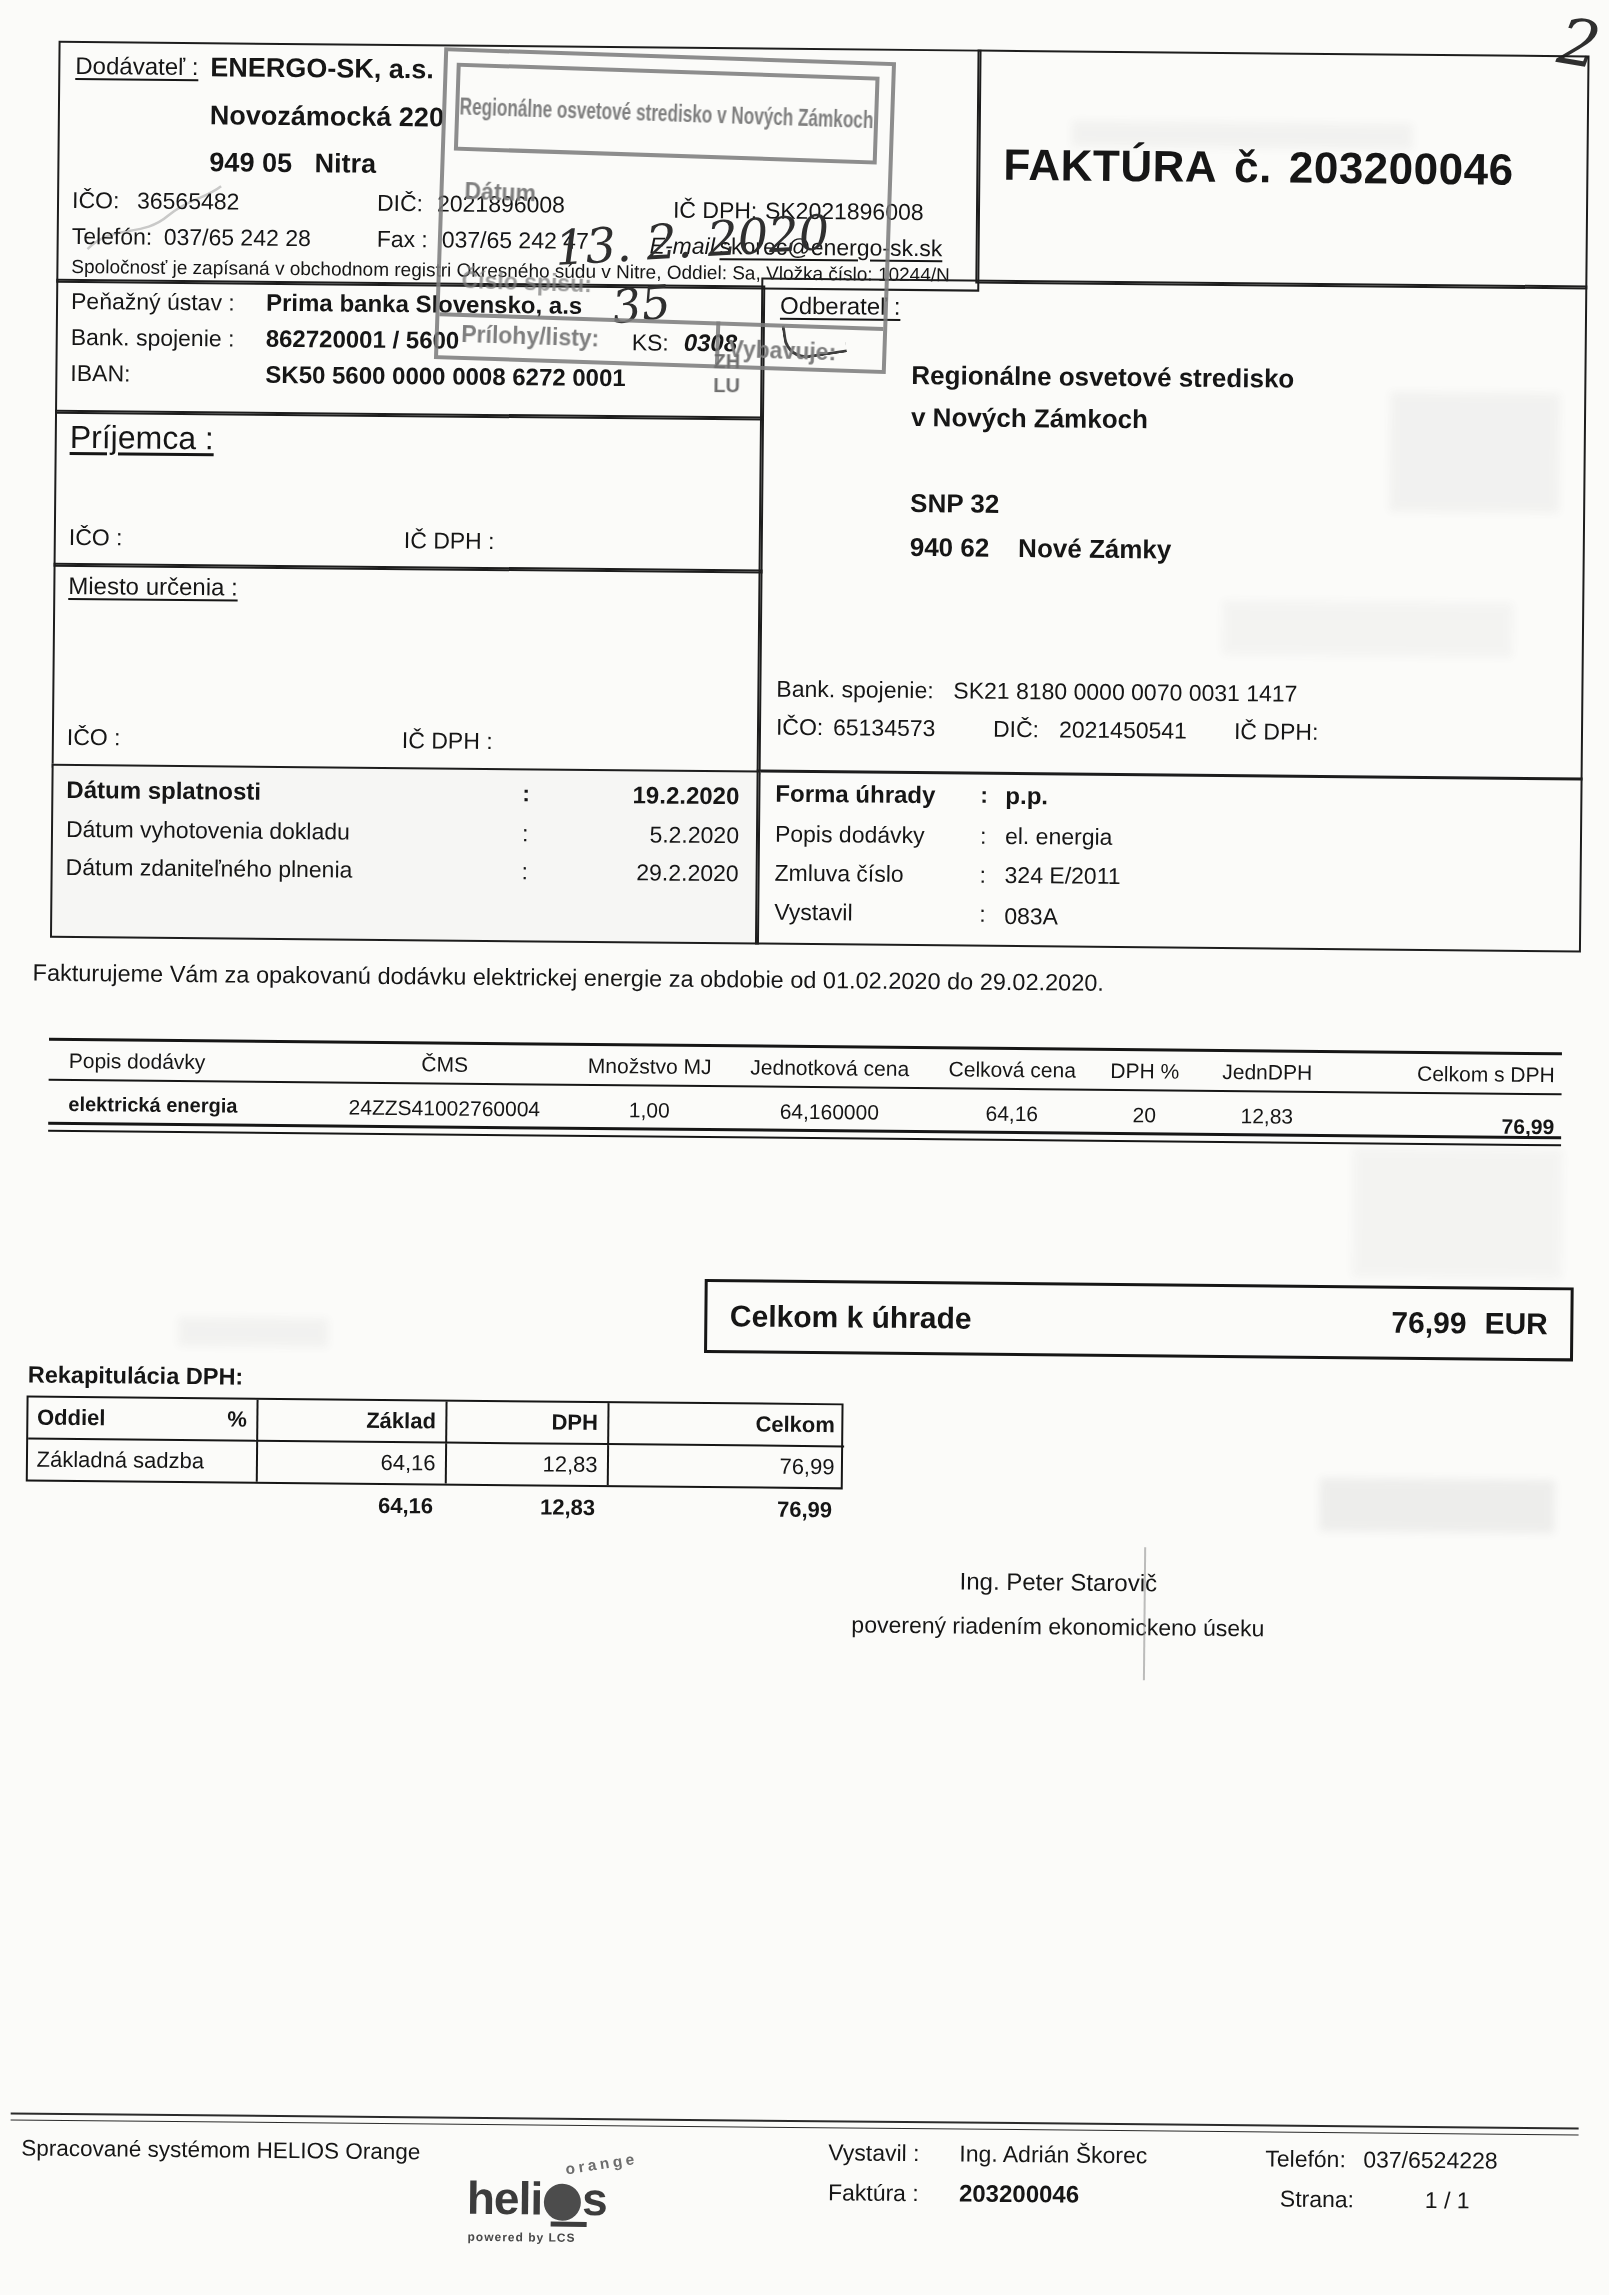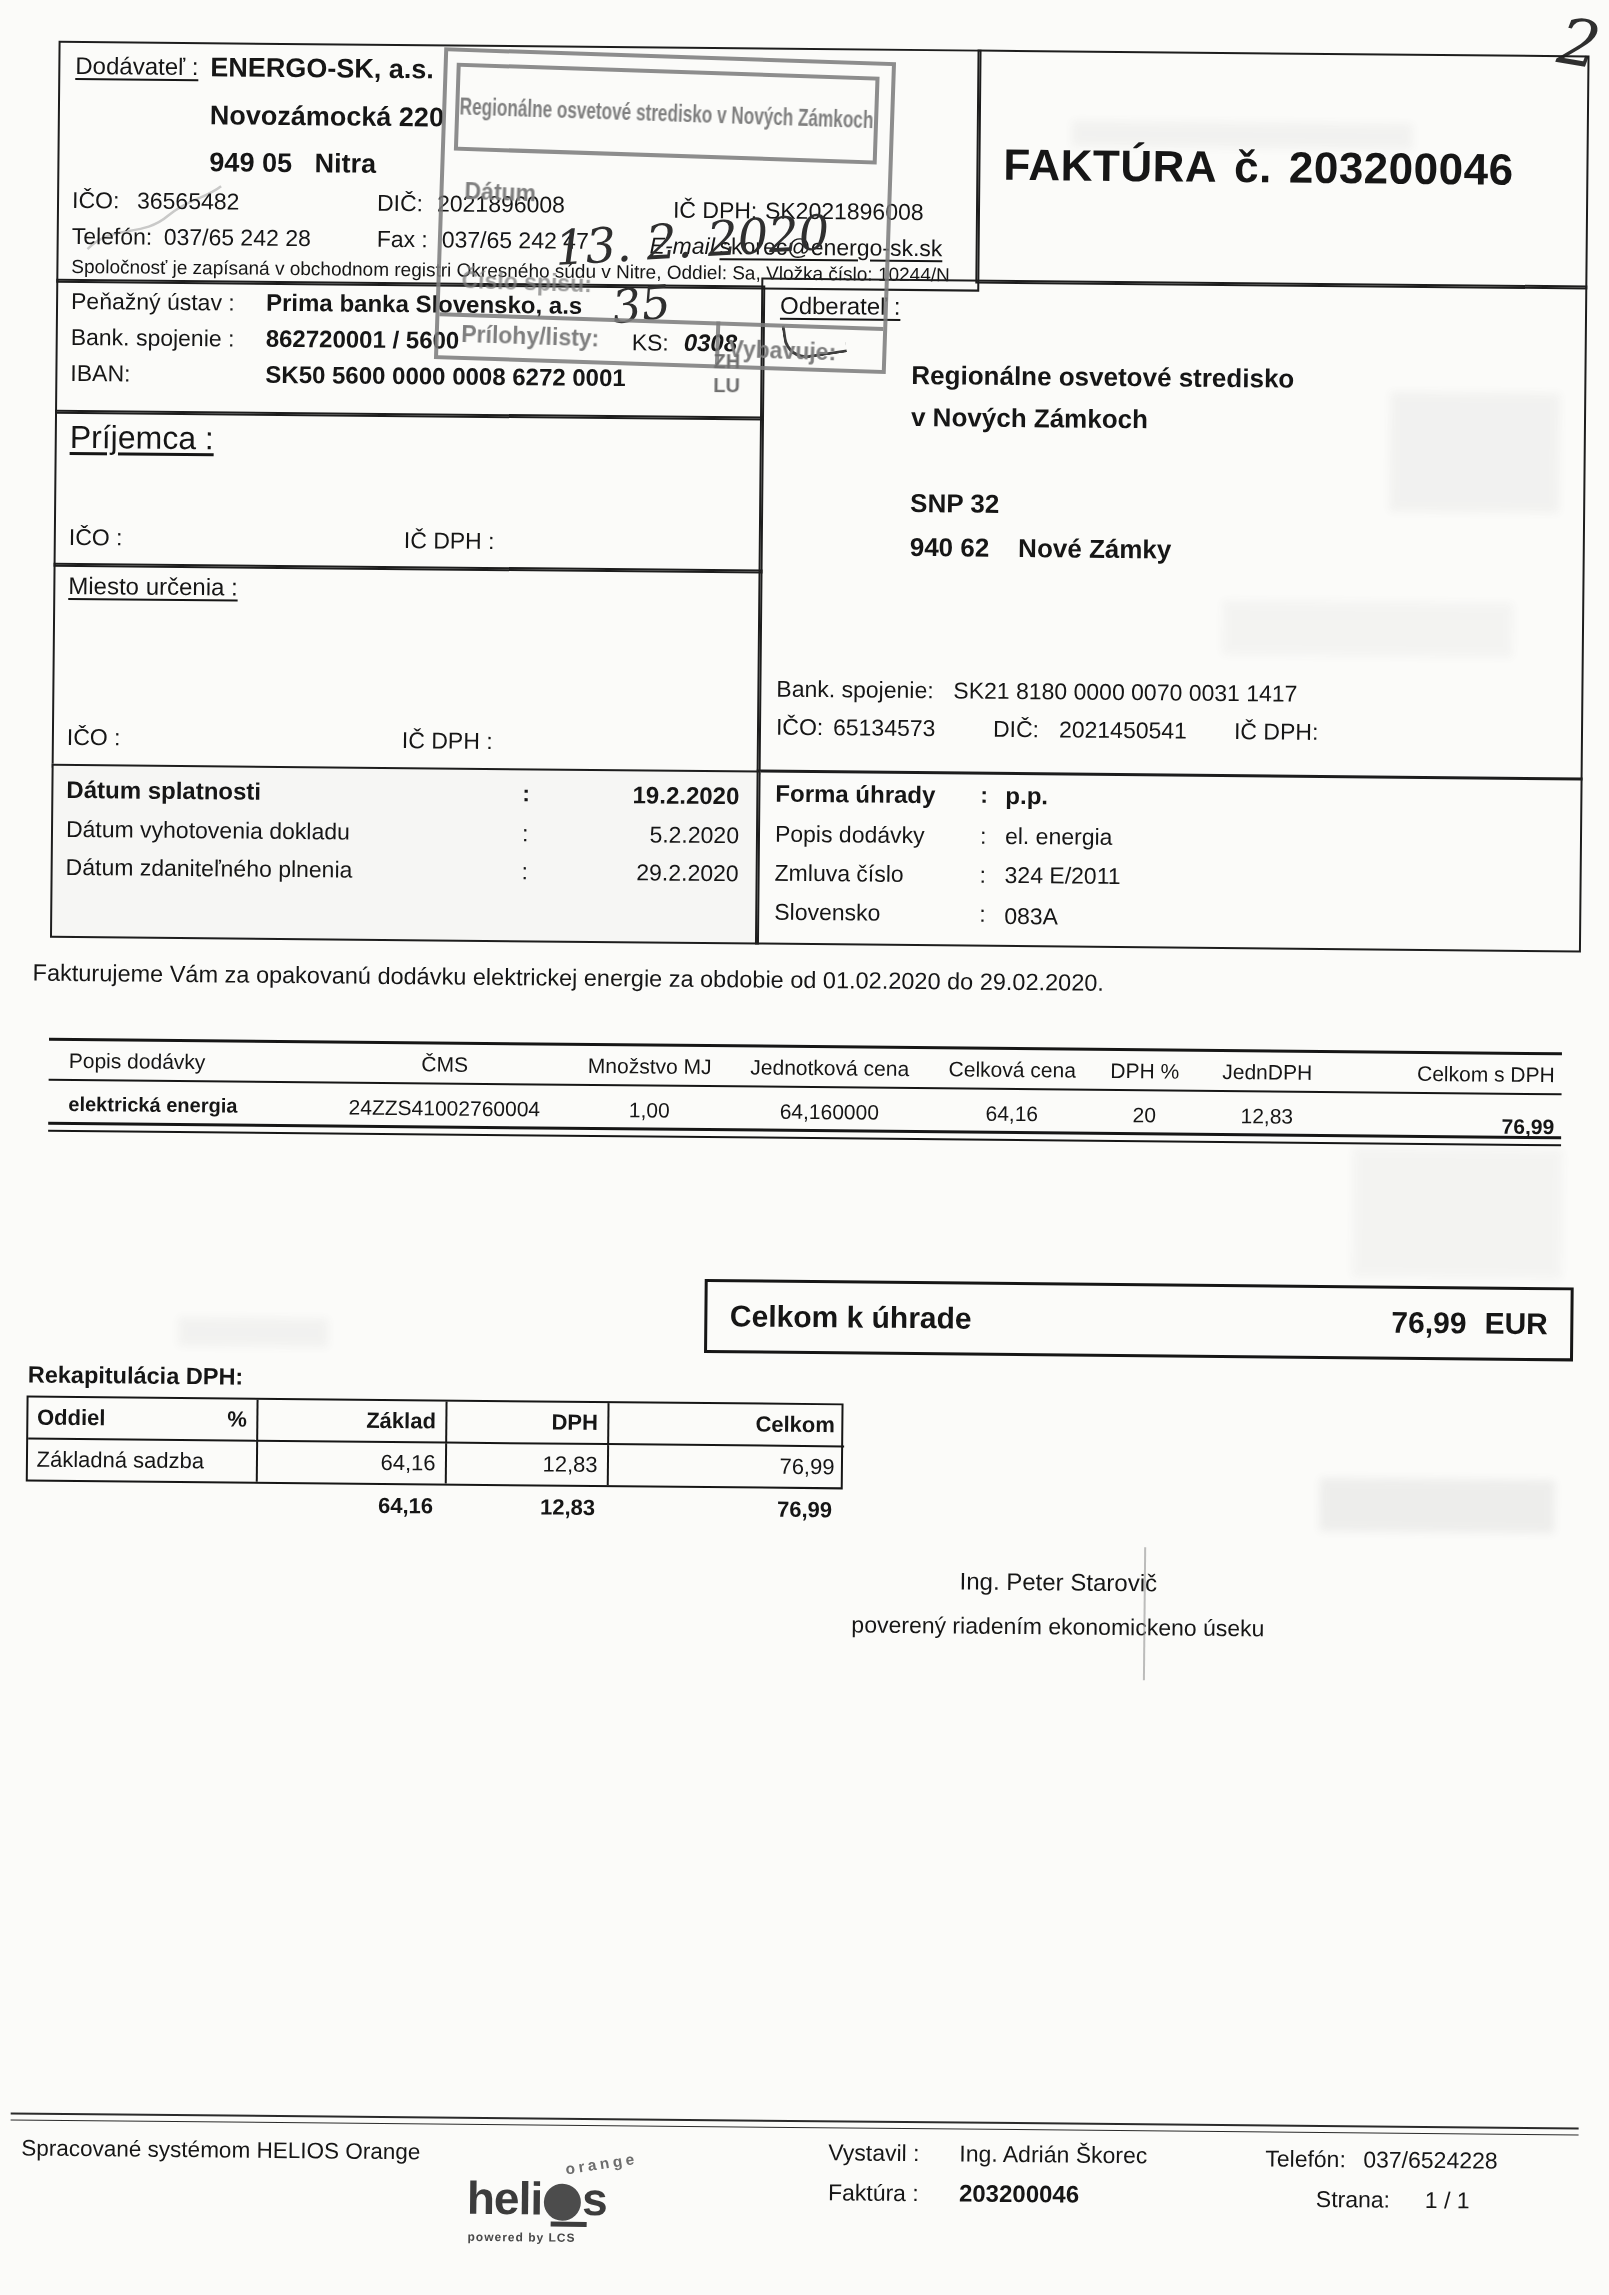--- a/index.html
+++ b/index.html
@@ -159,21 +159,21 @@
   <div class="box" style="left:753px;top:770px;width:822px;height:171px;"></div>
   <div class="t b" style="left:772px;top:781px;font-size:24px;">Forma úhrady</div>
   <div class="t b" style="left:977px;top:781px;">:</div>
   <div class="t b" style="left:1002px;top:781px;font-size:24px;">p.p.</div>
   <div class="t" style="left:772px;top:822px;">Popis dodávky</div>
   <div class="t" style="left:977px;top:822px;">:</div>
   <div class="t" style="left:1002px;top:822px;">el. energia</div>
   <div class="t" style="left:772px;top:861px;">Zmluva číslo</div>
   <div class="t" style="left:977px;top:861px;">:</div>
   <div class="t" style="left:1002px;top:861px;">324 E/2011</div>
-  <div class="t" style="left:772px;top:900px;">Slovensko</div>
+  <div class="t" style="left:772px;top:900px;">Vystavil</div>
   <div class="t" style="left:977px;top:900px;">:</div>
   <div class="t" style="left:1002px;top:902px;">083A</div>
 
   <div class="stamp">
     <div class="stamp-head">
       <span>Regionálne osvetové stredisko v Nových Zámkoch</span>
     </div>
     <div class="stamp-lbl" style="left:21px;top:126px;">Dátum</div>
     <div class="stamp-lbl" style="left:21px;top:215px;opacity:.75;">Číslo spisu:</div>
     <div class="stamp-hr"></div>
@@ -262,21 +262,21 @@
     <div class="logo-underscore"></div>
     <div class="logo-powered">powered by LCS</div>
   </div>
 
   <div class="t" style="left:838px;top:2140px;">Vystavil :</div>
   <div class="t" style="left:969px;top:2140px;">Ing. Adrián Škorec</div>
   <div class="t" style="left:838px;top:2180px;">Faktúra :</div>
   <div class="t b" style="left:969px;top:2179px;font-size:24px;">203200046</div>
   <div class="t" style="left:1275px;top:2142px;">Telefón:</div>
   <div class="t" style="left:1373px;top:2142px;">037/6524228</div>
-  <div class="t" style="left:1290px;top:2182px;margin-left:36px;">Strana:</div>
+  <div class="t" style="left:1290px;top:2182px;">Strana:</div>
   <div class="t pre" style="left:1435px;top:2182px;">1 / 1</div>
 
   <div class="smudge" style="left:1062px;top:118px;width:341px;height:26px;opacity:.05;"></div>
   <div class="smudge" style="left:1383px;top:386px;width:170px;height:120px;opacity:.05;"></div>
   <div class="smudge" style="left:1217px;top:596px;width:291px;height:55px;opacity:.04;"></div>
   <div class="smudge" style="left:1323px;top:1473px;width:235px;height:53px;opacity:.08;"></div>
   <div class="smudge" style="left:180px;top:1323px;width:150px;height:29px;opacity:.05;"></div>
   <div class="smudge" style="left:1353px;top:1142px;width:210px;height:130px;opacity:.04;"></div>
 
 </div>

